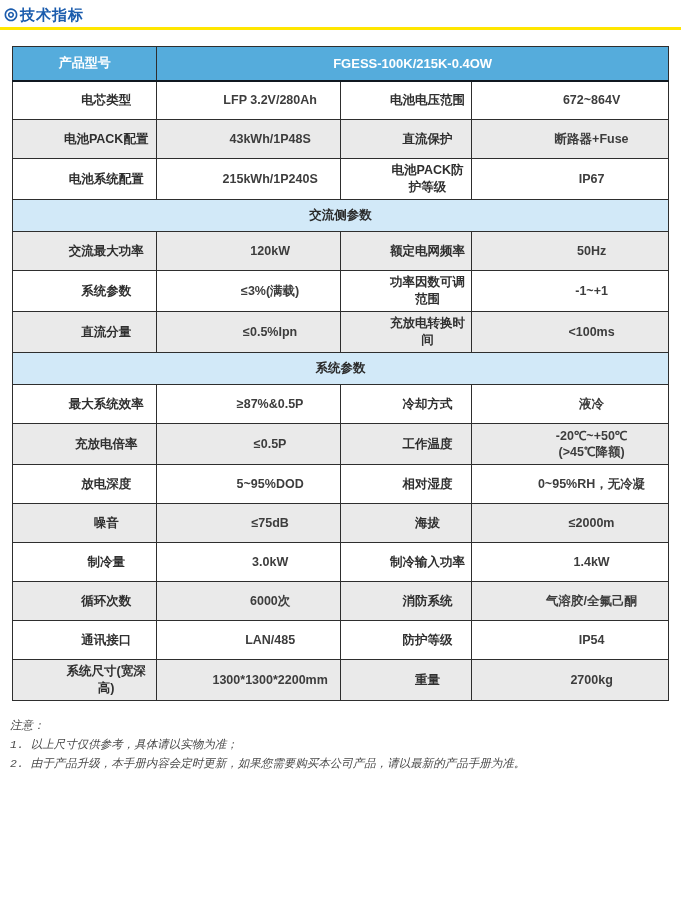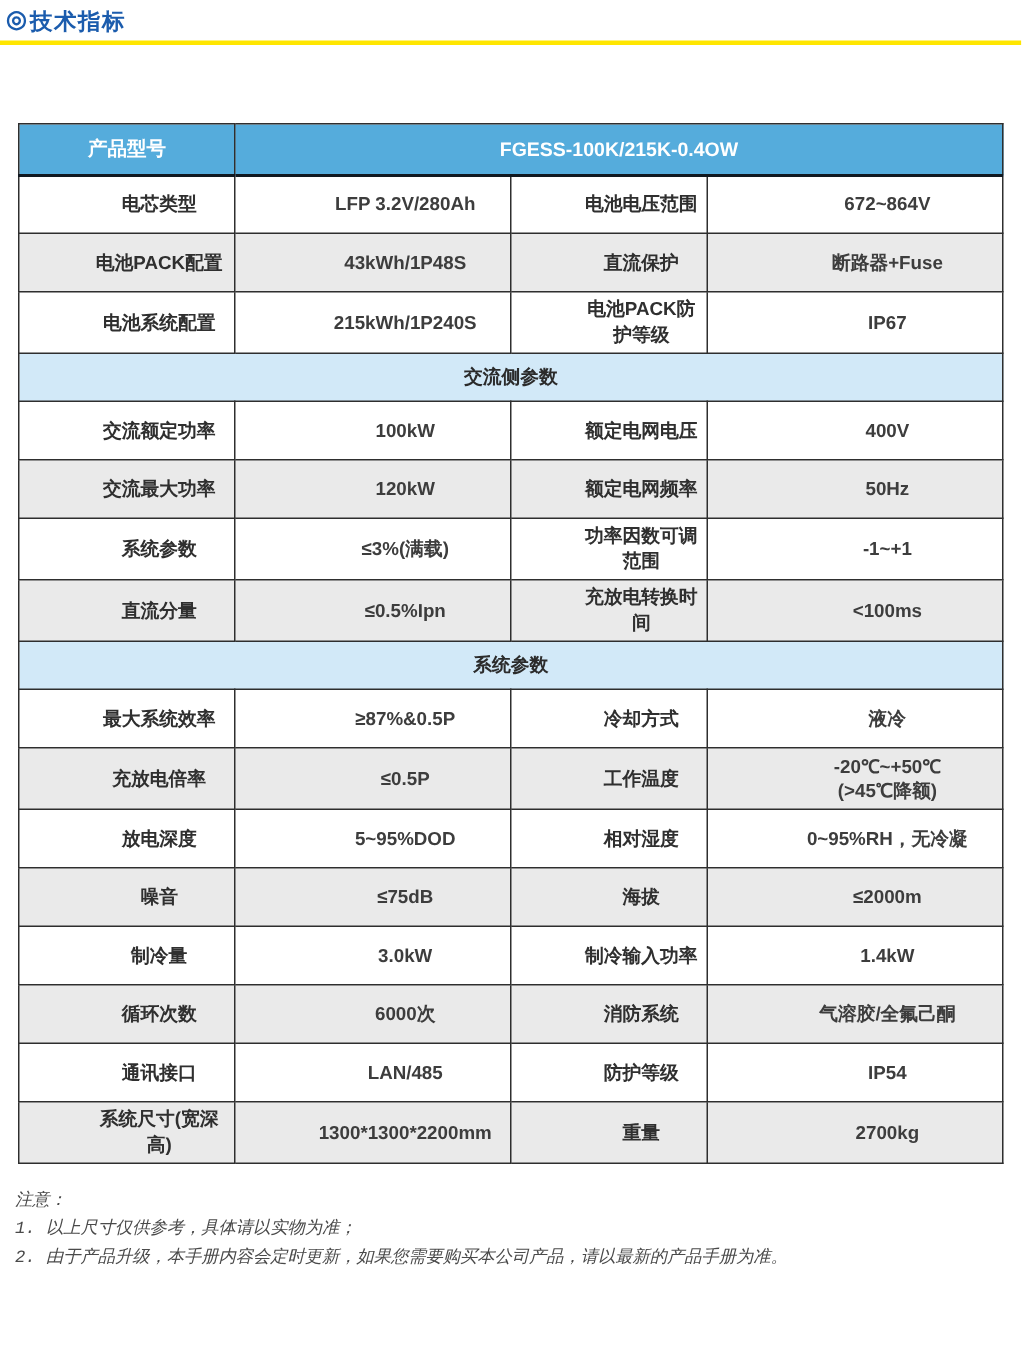--- a/index.html
+++ b/index.html
@@ -41,21 +41,21 @@
     line-height: 1;
   }
   .yellow-rule {
     width: 100%;
     height: 3px;
     background: var(--rule-yellow);
     margin-top: 4px;
   }
   table.spec-table {
     width: 657px;
-    margin: 52px 12px 0 12px;
+    margin: 16px 12px 0 12px;
     border-collapse: collapse;
     table-layout: fixed;
     font-size: 12.5px;
     color: #333333;
   }
   table.spec-table td, table.spec-table th {
     border: 1px solid var(--border-col);
     text-align: center;
     vertical-align: middle;
     padding: 3px 4px;
@@ -127,26 +127,20 @@
         </tr>
         <tr class="data-row">
           <td class="label">电池系统配置</td>
           <td class="value">215kWh/1P240S</td>
           <td class="label">电池PACK防护等级</td>
           <td class="value">IP67</td>
         </tr>
         <tr class="section-row">
           <td colspan="4">交流侧参数</td>
         </tr>
-        <tr class="data-row">
-          <td class="label">交流额定功率</td>
-          <td class="value">100kW</td>
-          <td class="label">额定电网电压</td>
-          <td class="value">400V</td>
-        </tr>
         <tr class="data-row alt">
           <td class="label">交流最大功率</td>
           <td class="value">120kW</td>
           <td class="label">额定电网频率</td>
           <td class="value">50Hz</td>
         </tr>
         <tr class="data-row">
           <td class="label">系统参数</td>
           <td class="value">≤3%(满载)</td>
           <td class="label">功率因数可调范围</td>

